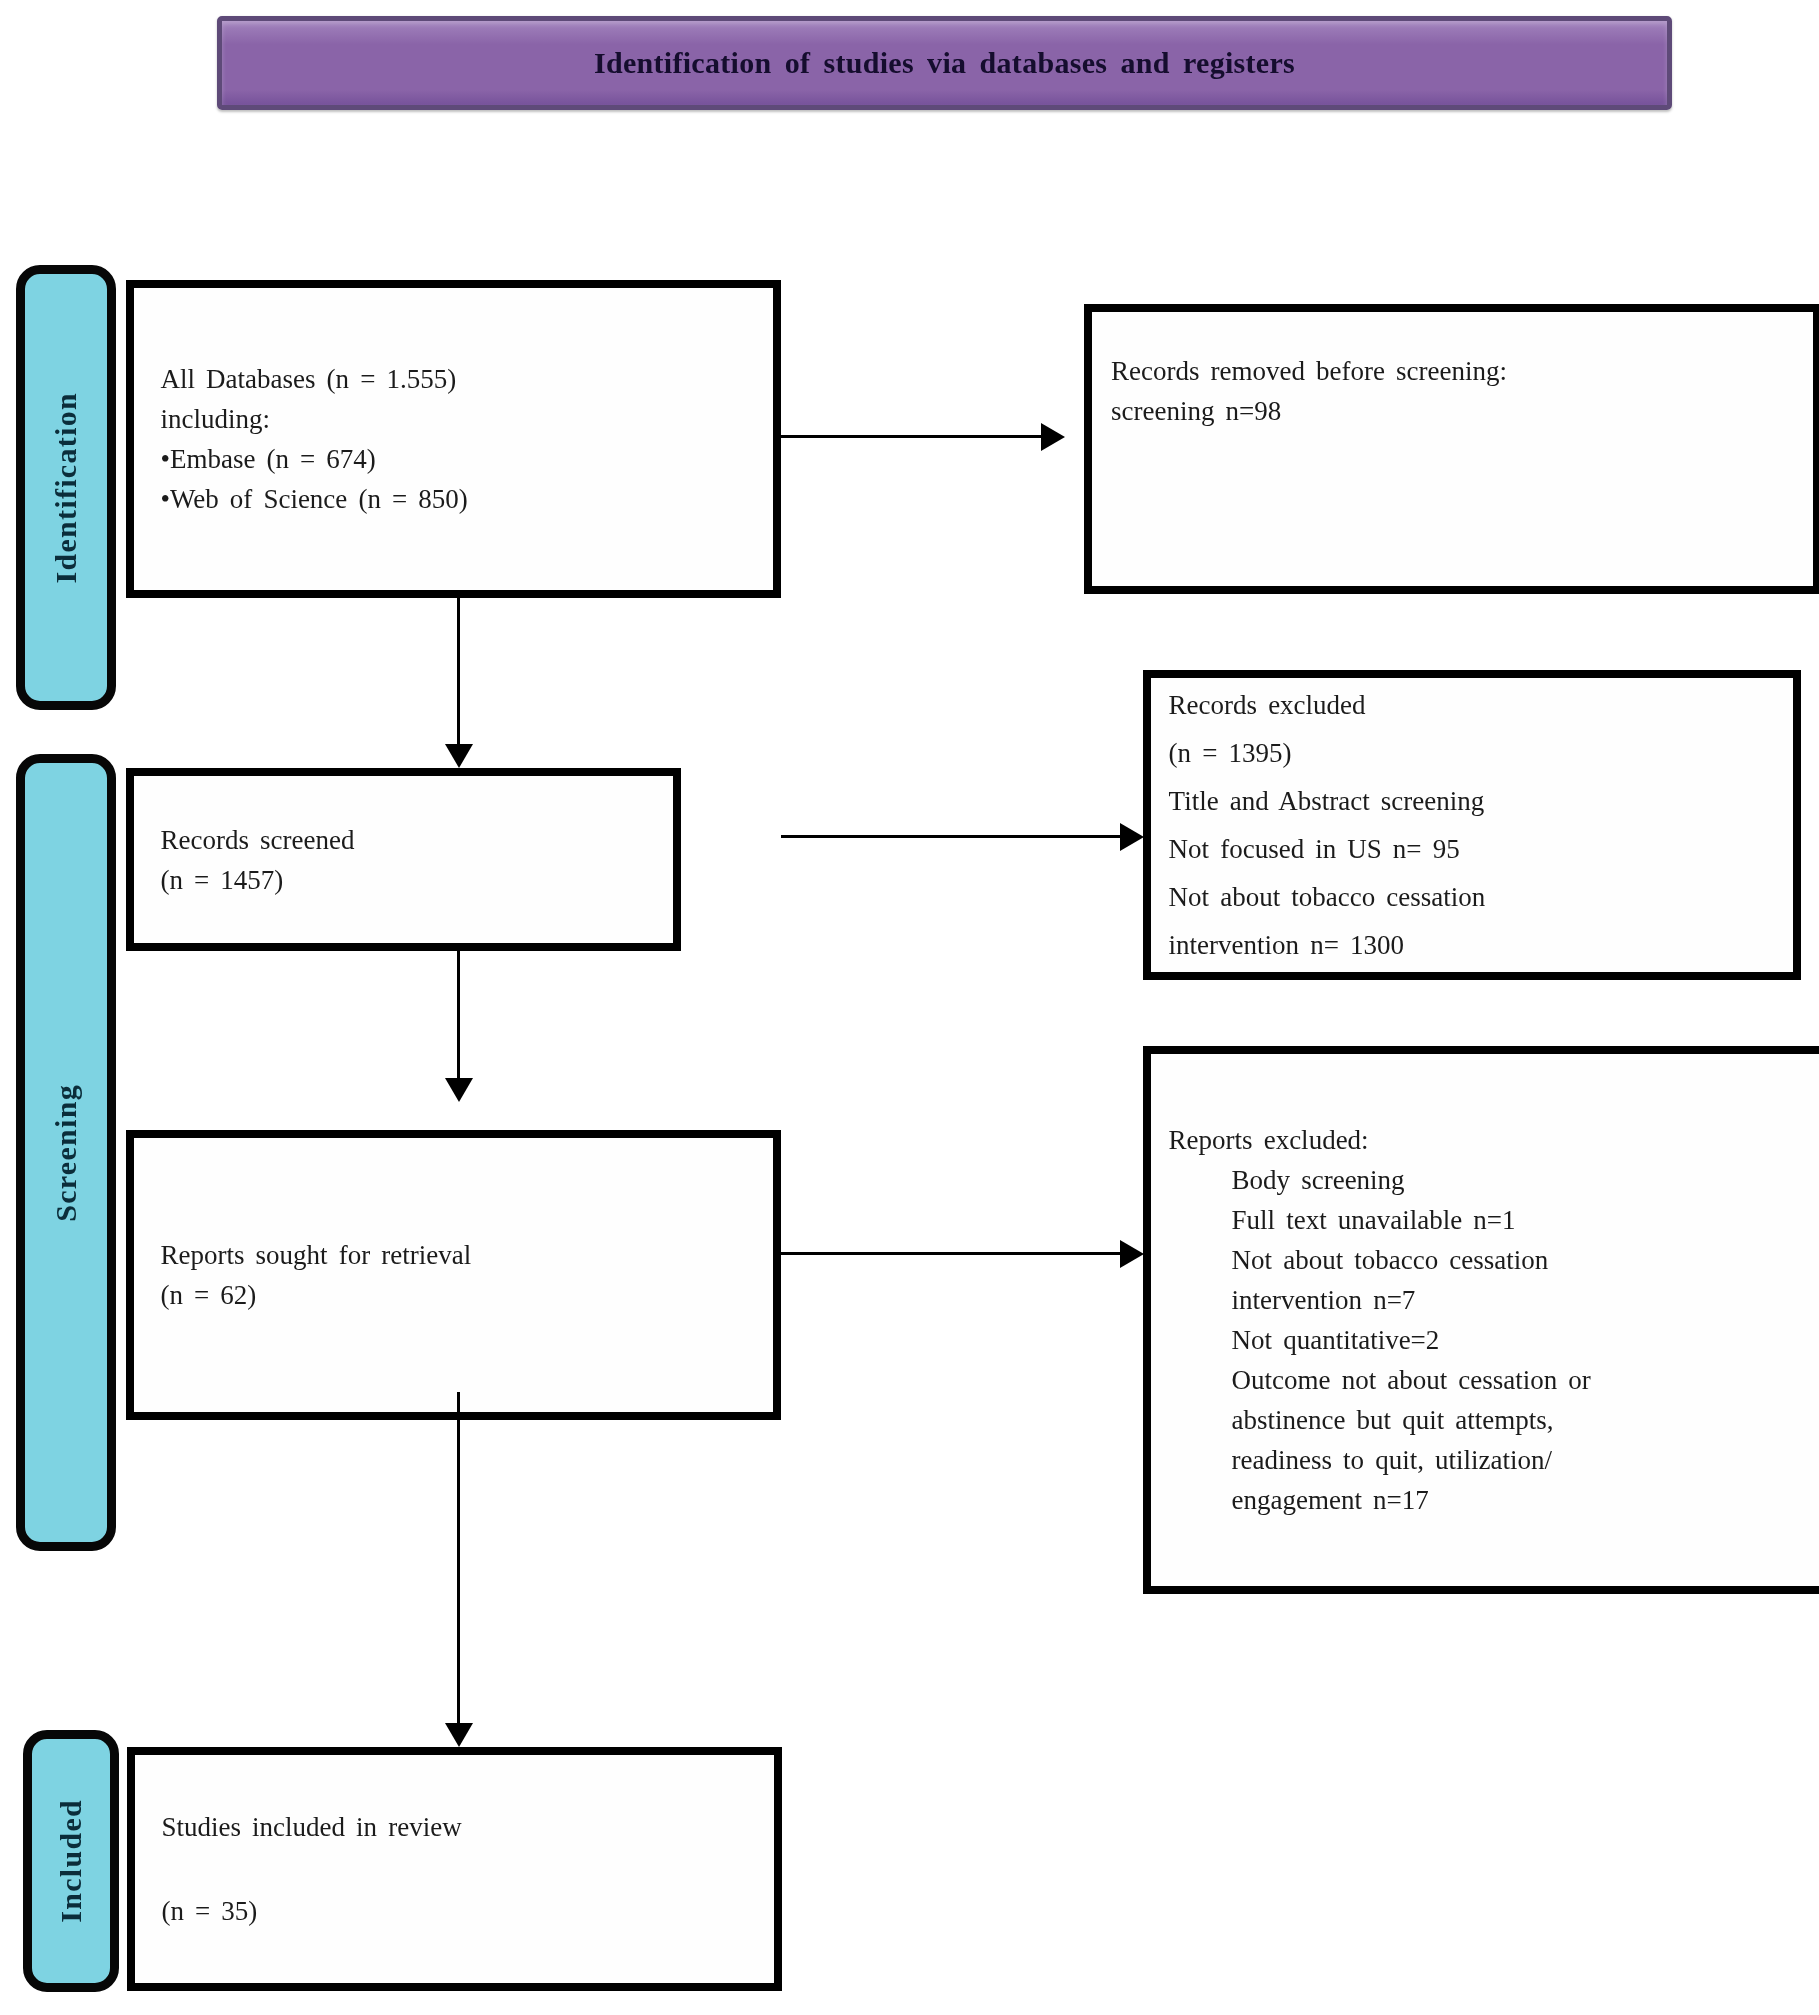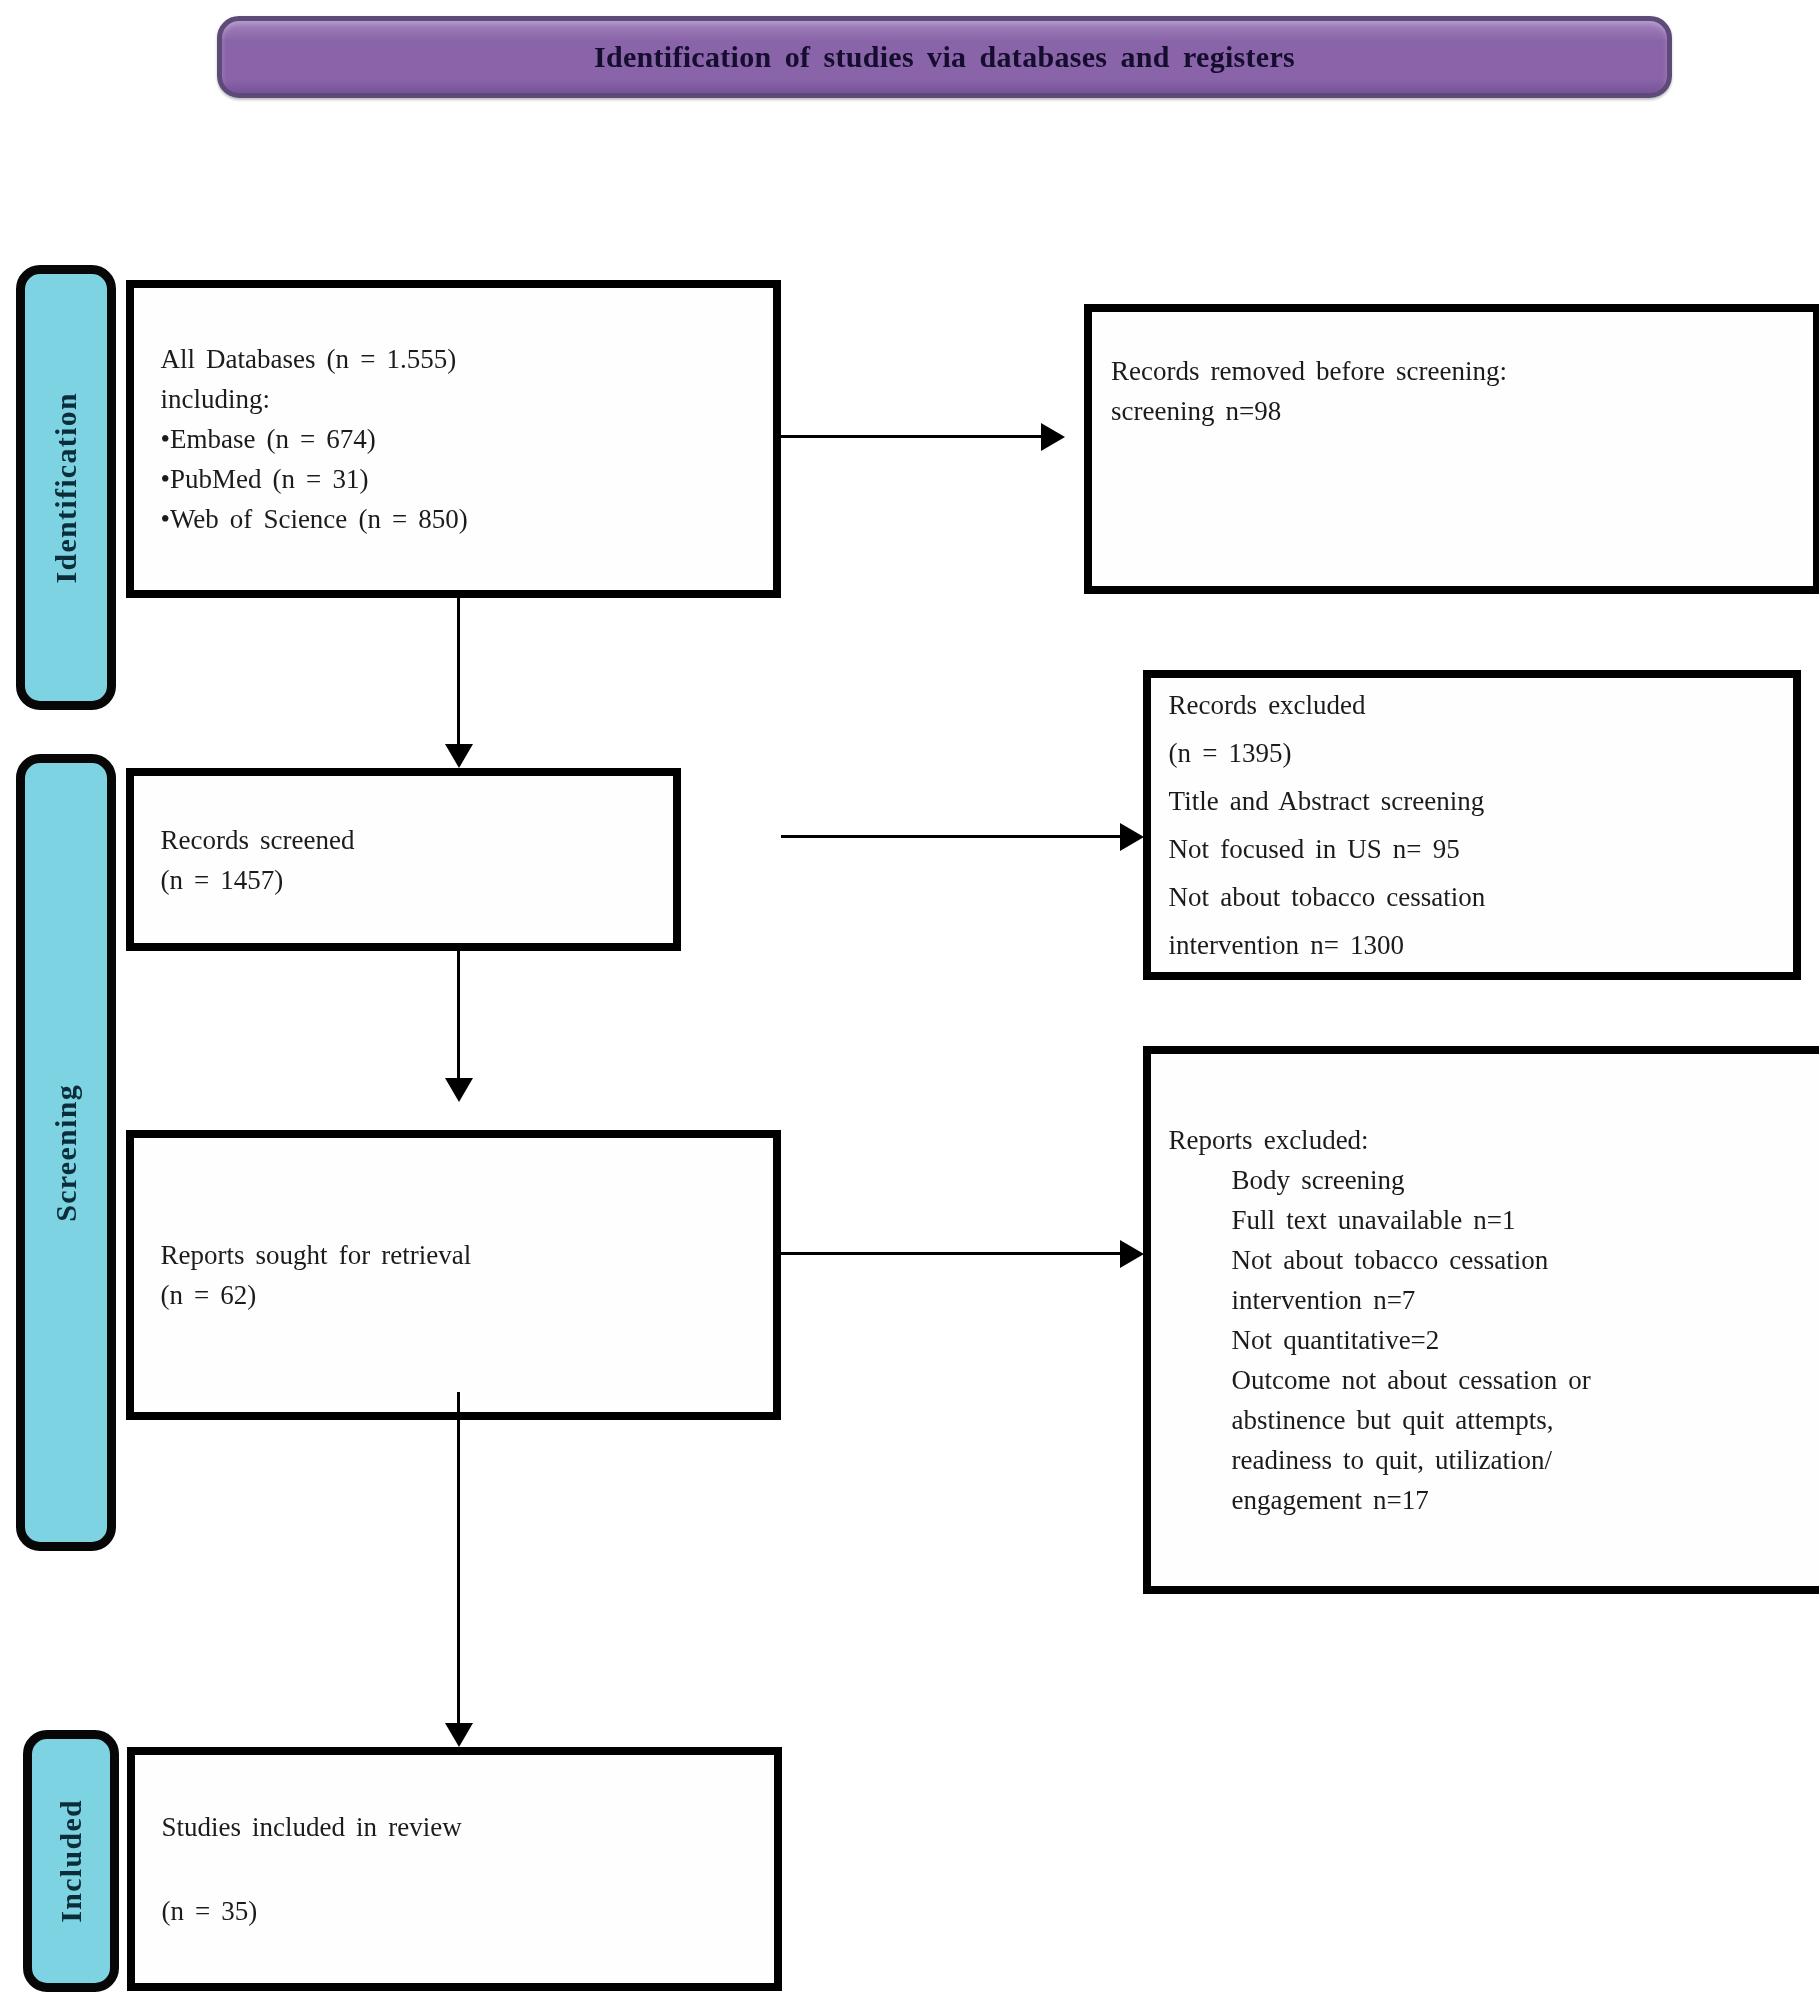--- a/index.html
+++ b/index.html
@@ -16,25 +16,25 @@
   .canvas{
     position:relative;
     width:1820px;height:2015px;
     background:#ffffff;
     font-family:"Liberation Serif","DejaVu Serif",serif;
     overflow:hidden;
   }
 
   
   .banner{
-    position:absolute;left:217px;top:15.7px;width:1455px;height:82px;
+    position:absolute;left:217px;top:15.7px;width:1455px;height:94px;
     box-sizing:border-box;
     background:linear-gradient(180deg,#a283bd 0%,var(--banner-fill) 28%,var(--banner-fill) 82%,#76529a 100%);
     border:5.7px solid var(--banner-border);
-    border-radius:22px;
+    border-radius:5px;
     display:flex;align-items:center;justify-content:center;
     box-shadow:inset 0 3.1px 5px rgba(255,255,255,.22), 0 1.9px 2.5px rgba(0,0,0,.25);
   }
   .banner span{
     font-weight:bold;font-size:30px;color:var(--banner-text);
     word-spacing:.18em;letter-spacing:0.3px;
   }
 
   
   .stage{
@@ -113,21 +113,20 @@
     <span>Screening</span>
   </div>
   <div class="stage" id="stage-included">
     <span>Included</span>
   </div>
 
   <div class="box" id="box-records-identified">
       <div class="line">All Databases (n = 1.555)</div>
       <div class="line">including:</div>
       <div class="line">•Embase (n = 674)</div>
-      <div class="line">•PubMed (n = 31)</div>
       <div class="line">•Web of Science (n = 850)</div>
     </div>
 
   <div class="box" id="box-records-screened">
       <div class="line">Records screened</div>
       <div class="line">(n = 1457)</div>
     </div>
 
   <div class="box" id="box-reports-sought">
       <div class="line">Reports sought for retrieval</div>

